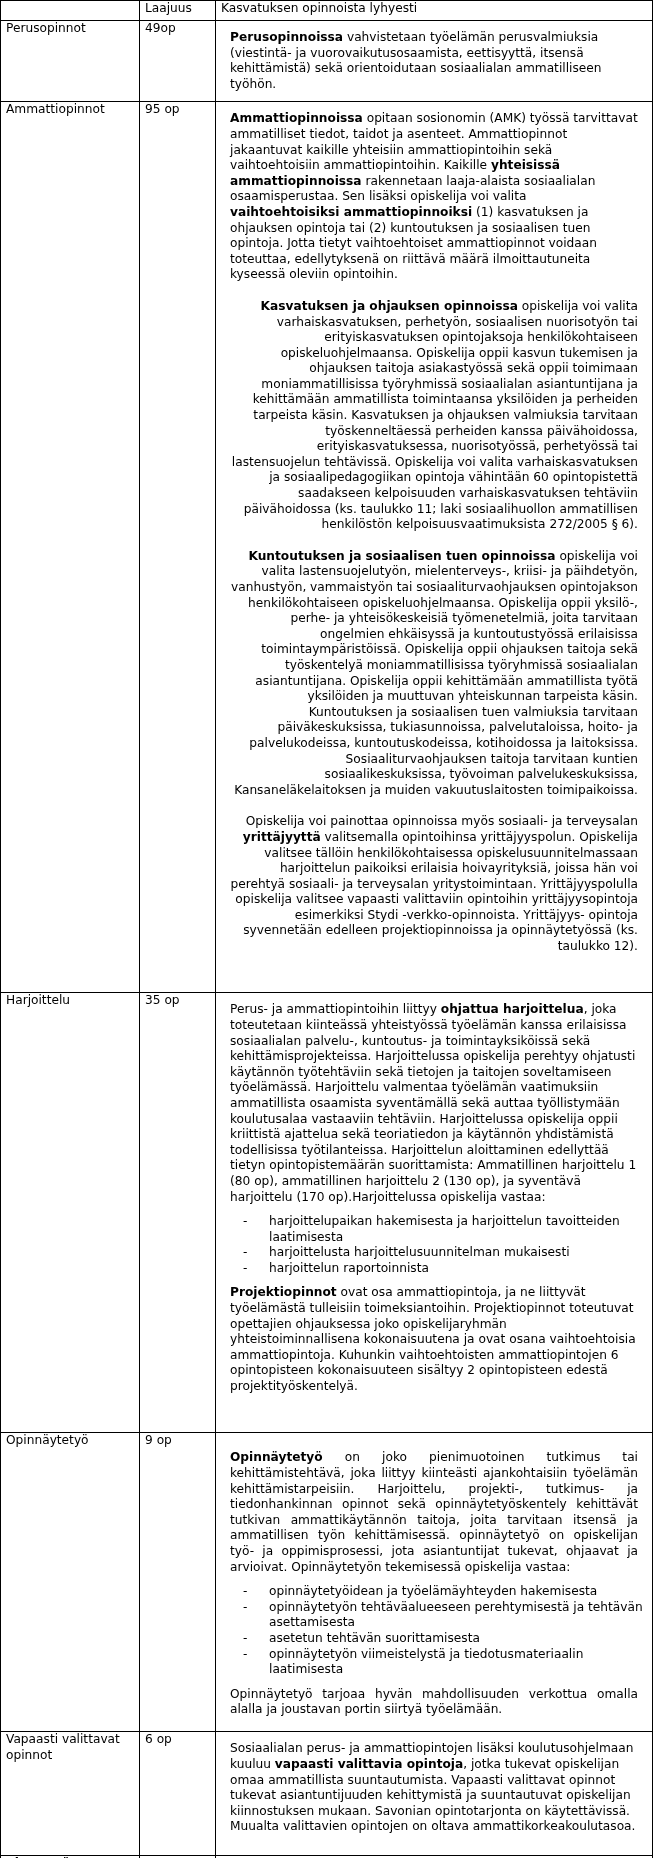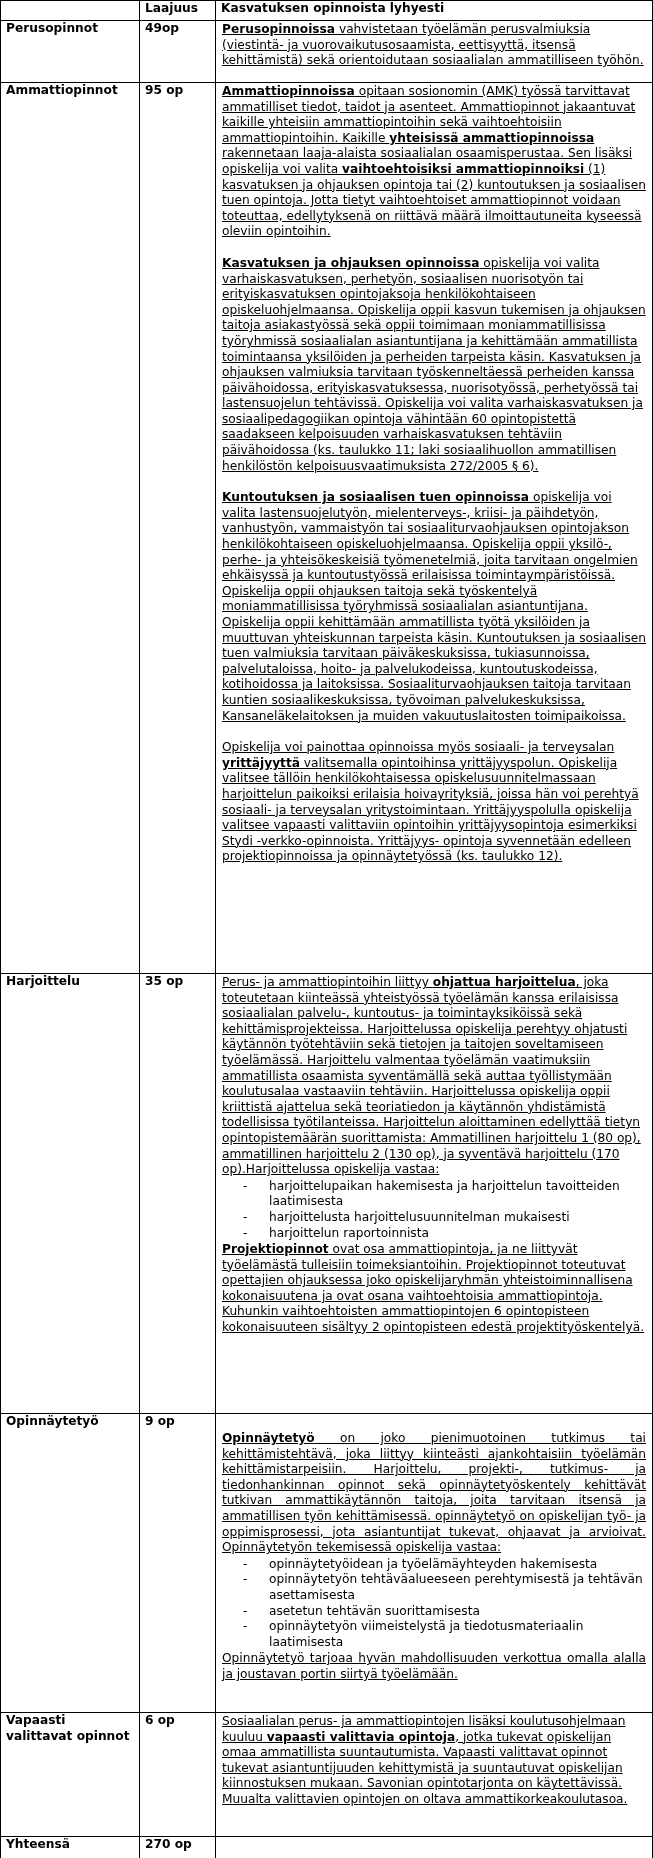--- a/index.html
+++ b/index.html
@@ -1,22 +1,22 @@
 <!DOCTYPE html>
 <html><head>
 <meta charset="utf-8">
 <style>
   html, body { margin: 0; padding: 0; background: #ffffff; }
   body { width: 653px; height: 1858px; overflow: hidden; font-family: "DejaVu Sans", sans-serif; color: #000; }
   table.curriculum { border-collapse: collapse; width: 652px; table-layout: fixed; position: absolute; top: 0; left: 0; }
   table.curriculum td { border: 1px solid #000; vertical-align: top; padding: 0 5px; font-size: 12.2px; line-height: 15.6px; }
   col.c1 { width: 139px; } col.c2 { width: 76px; } col.c3 { width: 437px; }
-  .cat { font-family: "DejaVu Sans", sans-serif; font-size: 12.4px; padding-top: 1px; font-weight: bold; }
-  .desc p { margin: 1px; text-align: left; text-decoration: underline; }
-  .desc p.gap-top { margin-top: 16px; }
+  .cat { font-family: "DejaVu Sans", sans-serif; font-size: 12.4px; padding-top: 1px; }
+  .desc p { margin: 9px; text-align: left; }
+  .desc p.gap-top { margin-top: 16px; text-align: right; }
   .desc p.just { text-align: justify; }
   .desc b { font-weight: bold; }
   ul.dash { list-style: none; margin: 0; padding: 0 0 0 22px; }
   ul.dash li { position: relative; padding-left: 26px; }
   ul.dash li::before { content: "-"; position: absolute; left: 0; }
   tr.r-head td { height: 19px; }
   tr.r-perus td { height: 61px; }
   tr.r-ammatti td { height: 890px; border-radius: 32px; }
   tr.r-harj td { height: 439px; }
   tr.r-opinn td { height: 298px; }

